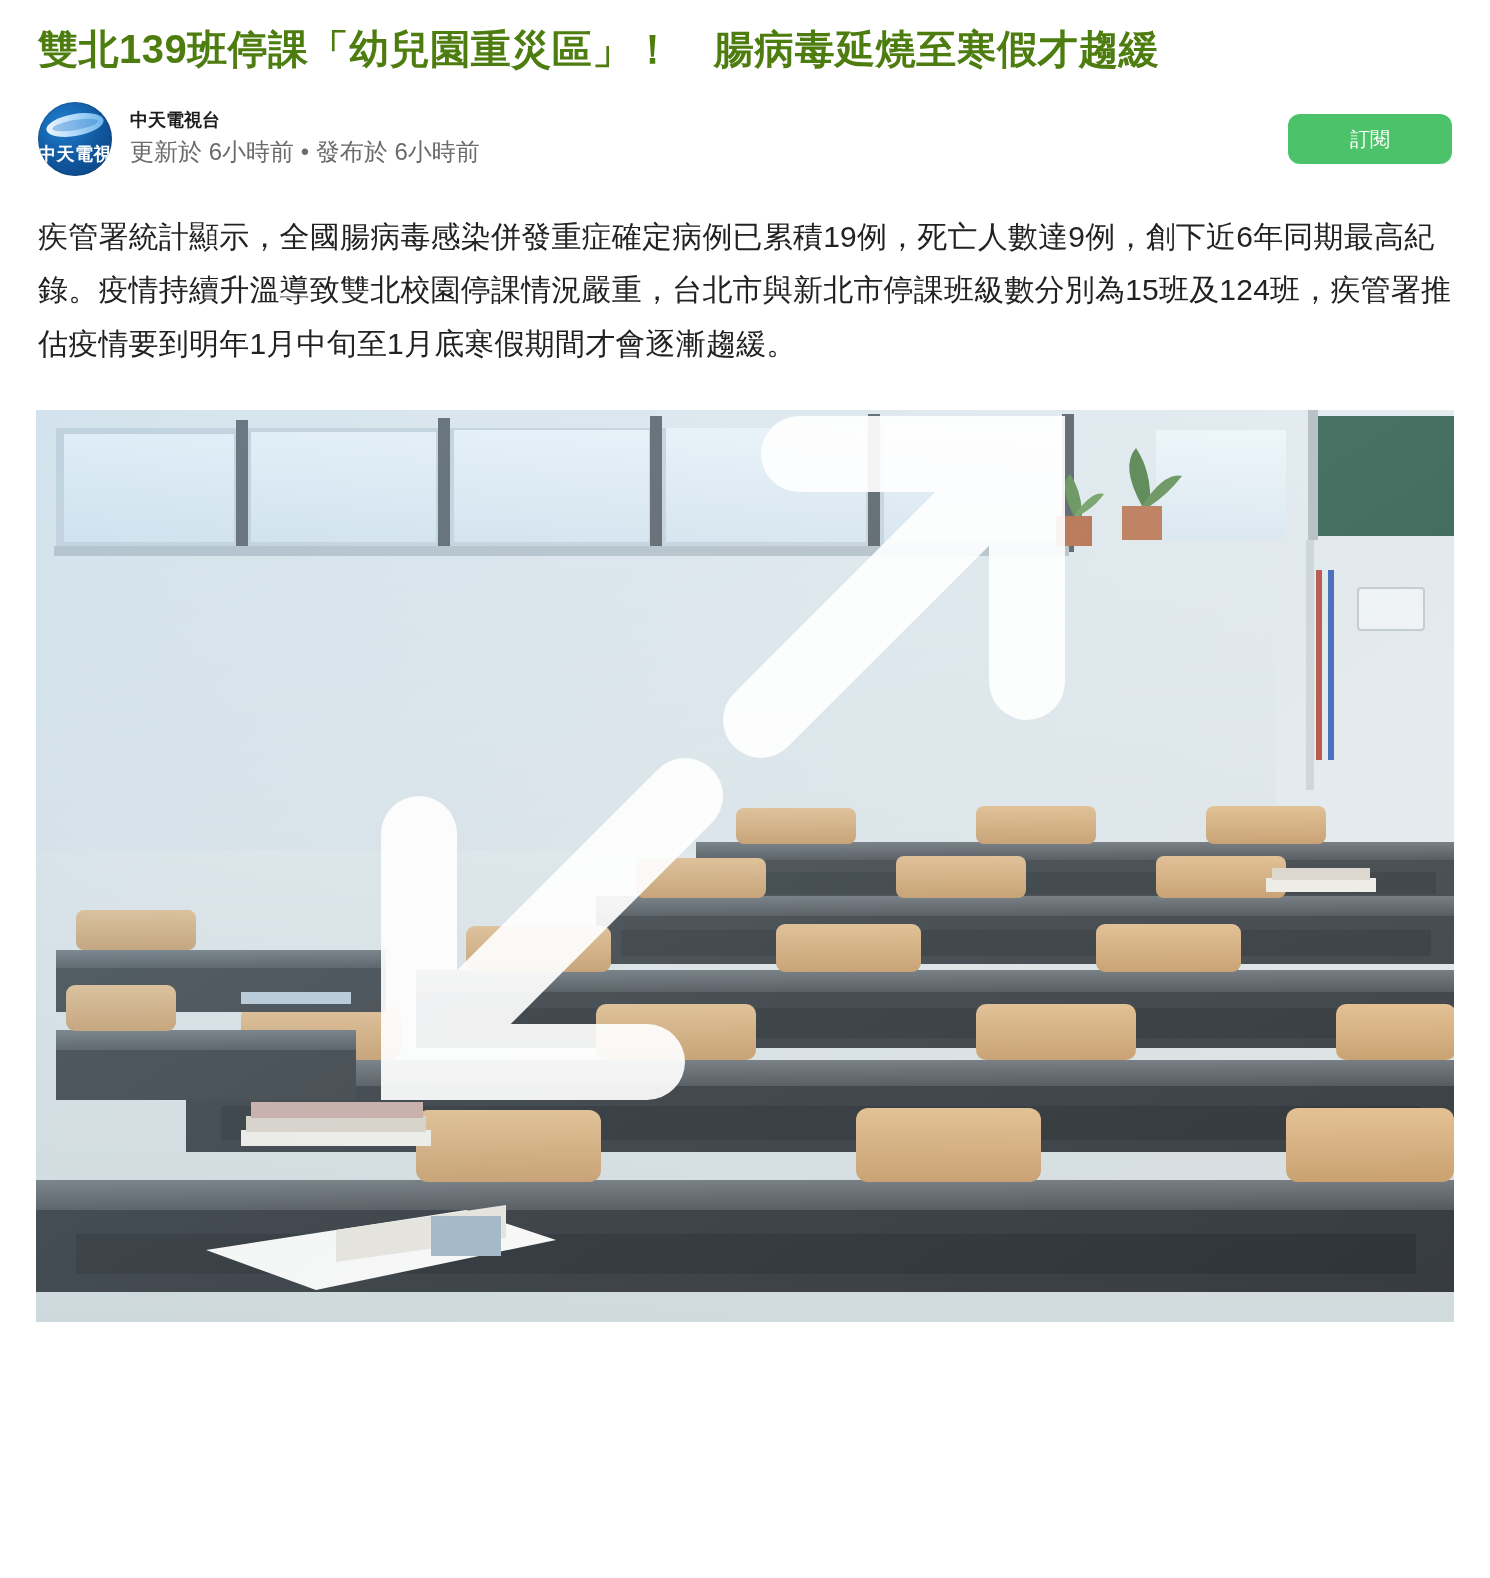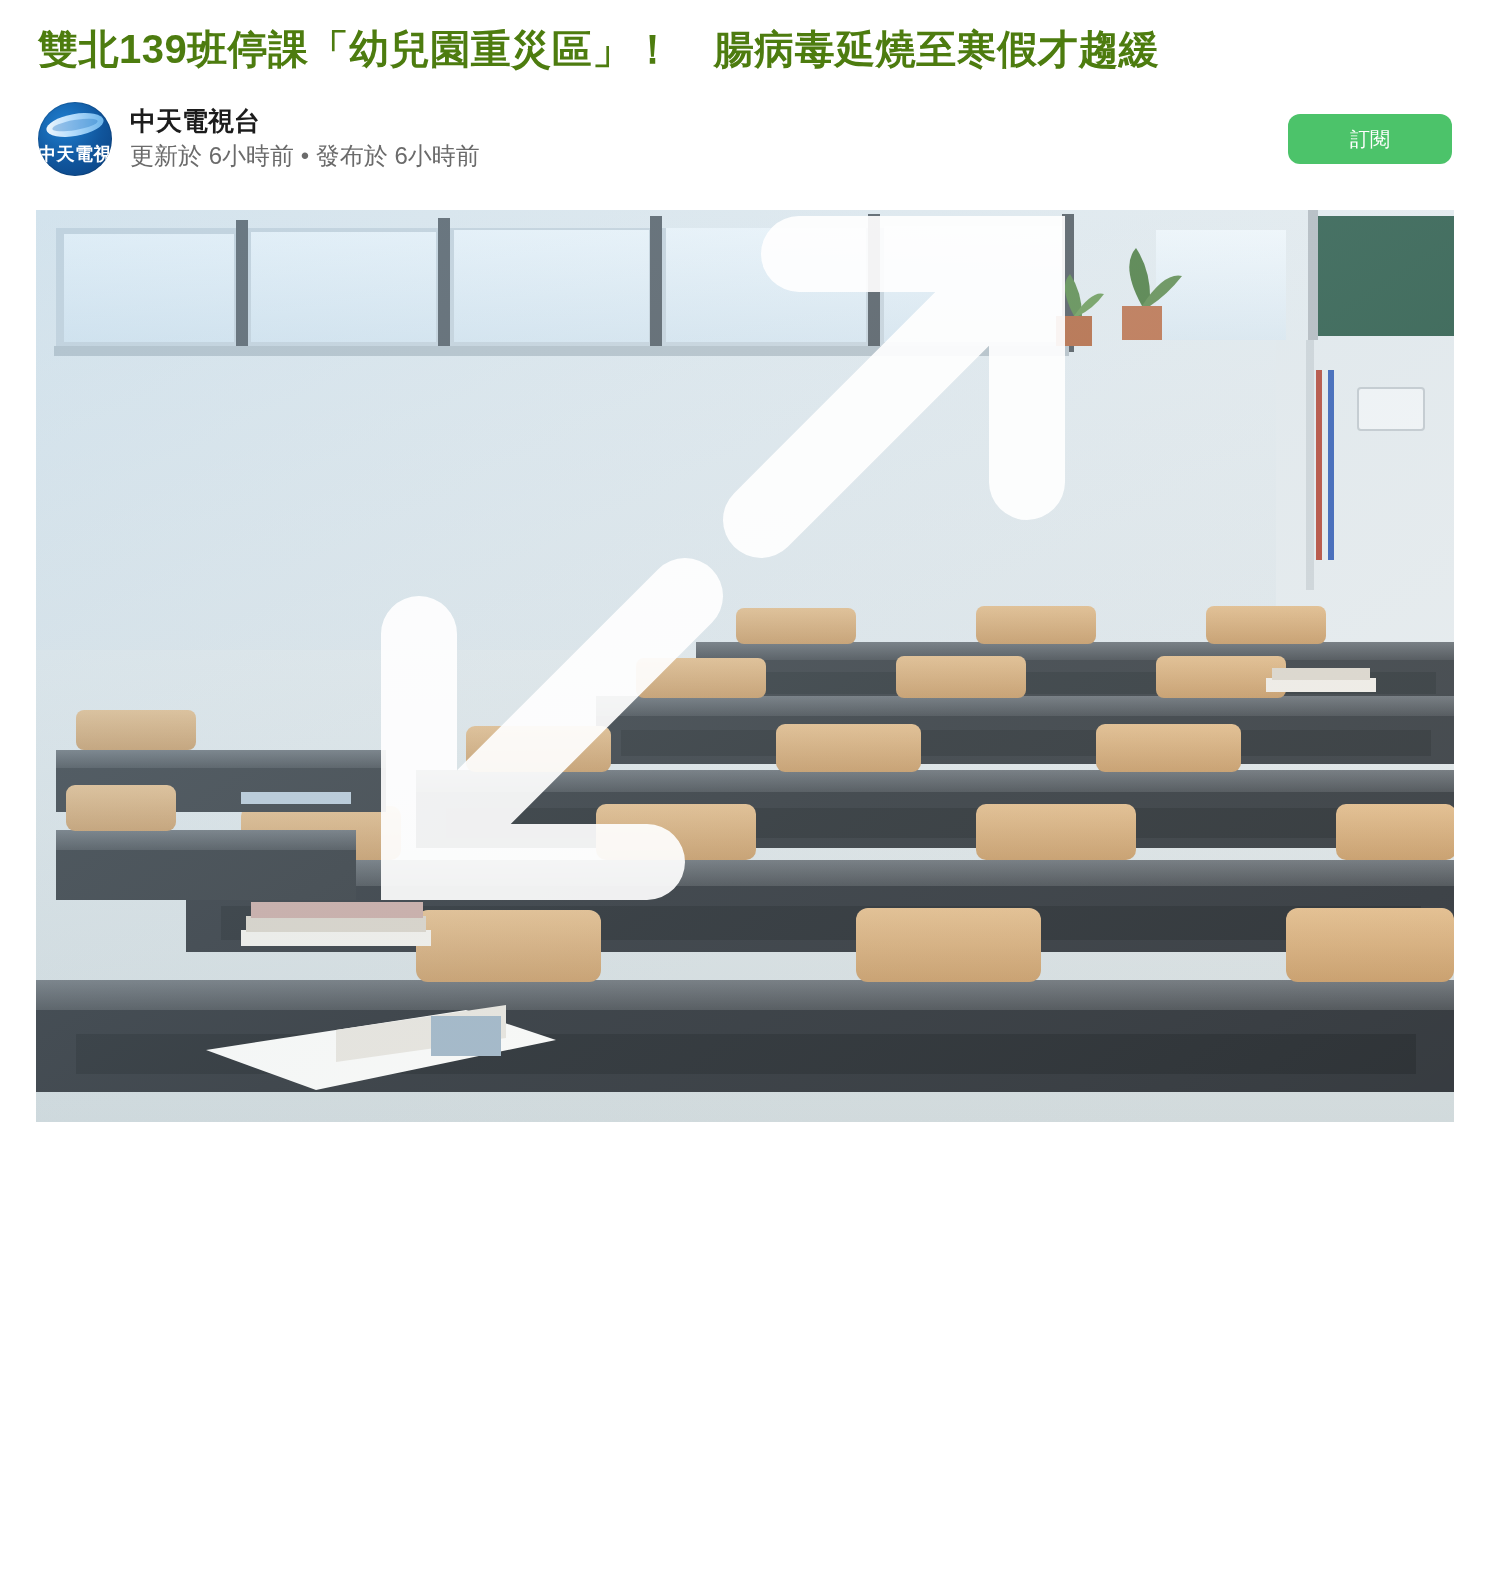--- a/index.html
+++ b/index.html
@@ -84,21 +84,21 @@
     text-align: center;
     color: #ffffff;
     font-size: 18px;
     font-weight: bold;
     letter-spacing: 0.5px;
     line-height: 1;
     white-space: nowrap;
   }
   .pub-text { display: flex; flex-direction: column; gap: 7px; }
   .pub-name {
-    font-size: 26px;
+    font-size: 18px;
     font-weight: bold;
     color: #1c1c1c;
     line-height: 1.1;
   }
   .pub-meta {
     font-size: 24px;
     color: #6b6b6b;
     line-height: 1.2;
   }
   .subscribe-btn {
@@ -168,20 +168,21 @@
         <div class="brand">中天電視</div>
       </div>
       <div class="pub-text">
         <div class="pub-name">中天電視台</div>
         <div class="pub-meta">更新於 6小時前 • 發布於 6小時前</div>
       </div>
     </div>
     <button class="subscribe-btn">訂閱</button>
   </div>
 
+  <p class="summary">疾管署統計顯示，全國腸病毒感染併發重症確定病例已累積19例，死亡人數達9例，創下近6年同期最高紀錄。疫情持續升溫導致雙北校園停課情況嚴重，台北市與新北市停課班級數分別為15班及124班，疾管署推估疫情要到明年1月中旬至1月底寒假期間才會逐漸趨緩。</p>
 
   <figure class="figure">
     <div class="photo">
       <svg viewBox="0 0 1418 912" preserveAspectRatio="none">
         <defs>
           <linearGradient id="wallG" x1="0" y1="0" x2="0" y2="1">
             <stop offset="0%" stop-color="#e9eef0"></stop>
             <stop offset="100%" stop-color="#dfe6e9"></stop>
           </linearGradient>
           <linearGradient id="floorG" x1="0" y1="0" x2="0" y2="1">

